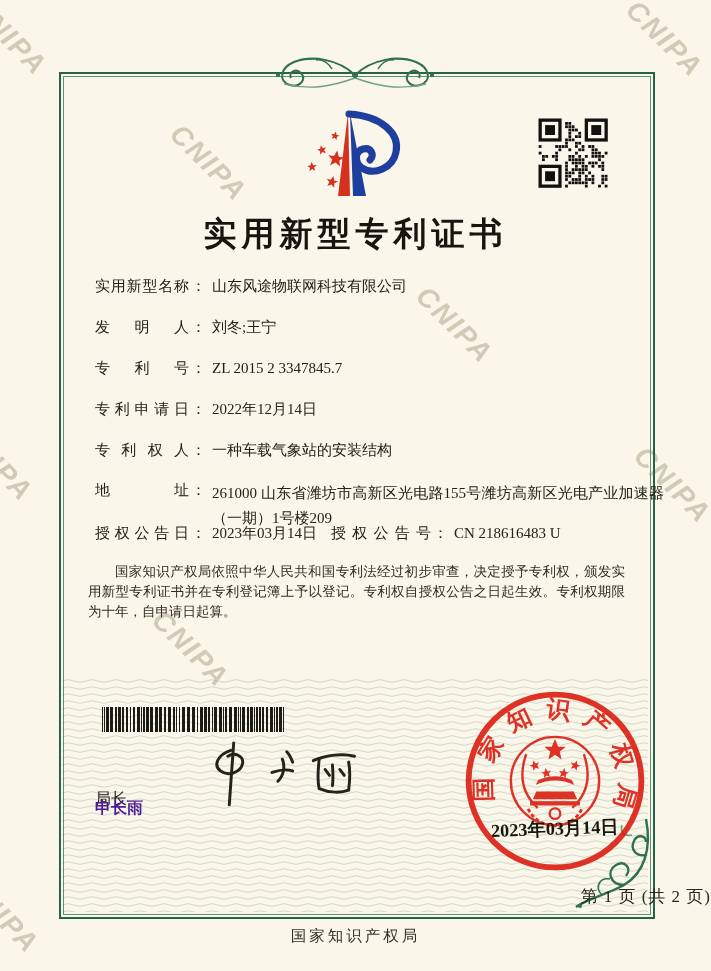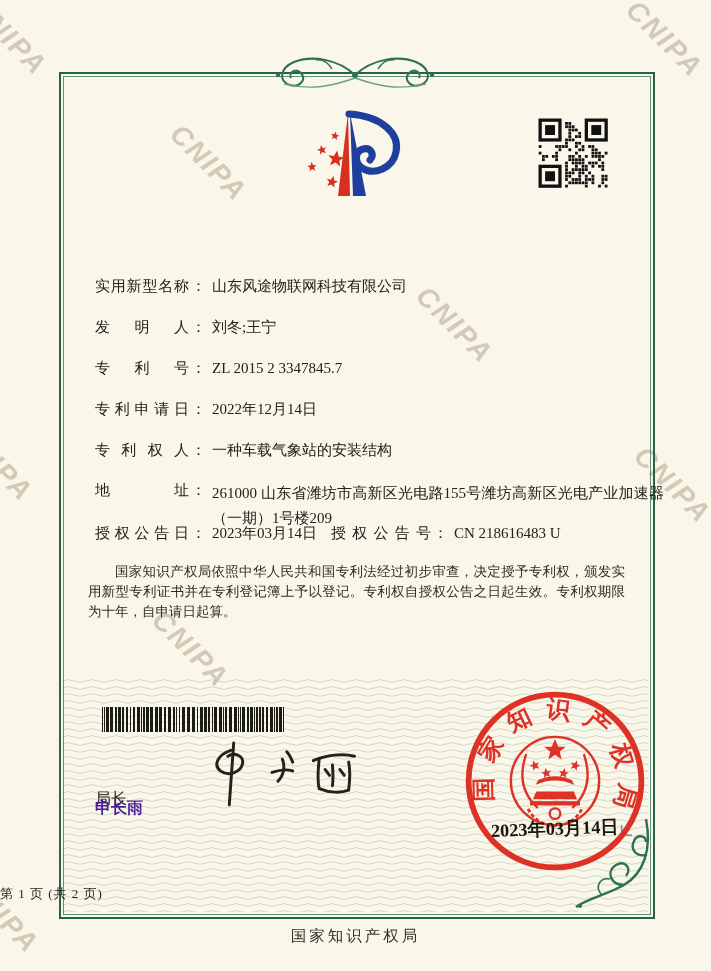--- a/index.html
+++ b/index.html
@@ -27,21 +27,21 @@
   .fval{margin-left:6px;}
   .fval.wide{display:inline-block;width:452px;white-space:normal;line-height:25px;
              vertical-align:top;text-align:justify;}
   #paras{left:88px;top:562px;width:537px;z-index:3;}
   #paras p{margin:0 0 4px 0;font-size:13.5px;line-height:20px;text-indent:2em;
            text-align:justify;color:#2e2c24;}
   #officer-role{left:95px;top:789px;font-size:16px;font-weight:normal;z-index:4;
                 font-family:"Liberation Sans","DejaVu Sans",sans-serif;color:#23211a;}
   #officer-name{left:95px;top:798px;font-size:16px;font-weight:bold;z-index:4;
                 font-family:"Liberation Sans","DejaVu Sans",sans-serif;color:#4c1d95;}
-  #page-ind{left:0;right:0;top:885px;text-align:left;font-size:13px;
+  #page-ind{left:0;right:0;top:885px;text-align:right;font-size:17px;
             letter-spacing:1px;z-index:3;color:#2a281f;}
   #note{left:0;right:0;top:926px;text-align:center;font-size:15.5px;
         letter-spacing:3px;color:#35332a;z-index:3;}
   svg{display:block;}
 </style>
 </head>
 <body>
 
 <div id="page">
 
@@ -261,20 +261,21 @@
       <rect x="64.39999999999999" y="51.2" width="2.8" height="2.8" fill="#111"></rect>
       <rect x="64.39999999999999" y="57.8" width="2.8" height="2.8" fill="#111"></rect>
       <rect x="64.39999999999999" y="61.1" width="2.8" height="2.8" fill="#111"></rect>
       <rect x="64.39999999999999" y="64.39999999999999" width="2.8" height="2.8" fill="#111"></rect>
       <rect x="67.7" y="34.7" width="2.8" height="2.8" fill="#111"></rect>
       <rect x="67.7" y="57.8" width="2.8" height="2.8" fill="#111"></rect>
       <rect x="67.7" y="61.1" width="2.8" height="2.8" fill="#111"></rect>
       <rect x="67.7" y="67.7" width="2.8" height="2.8" fill="#111"></rect>
     </svg>
 
+  <div class="abs z3" id="title">实用新型专利证书</div>
 
   <div class="frow" style="top:277px">
     <span class="jlabel">
         <span>实</span>
         <span>用</span>
         <span>新</span>
         <span>型</span>
         <span>名</span>
         <span>称</span>
       </span><span class="colon">：</span><span class="fval">山东风途物联网科技有限公司</span>

